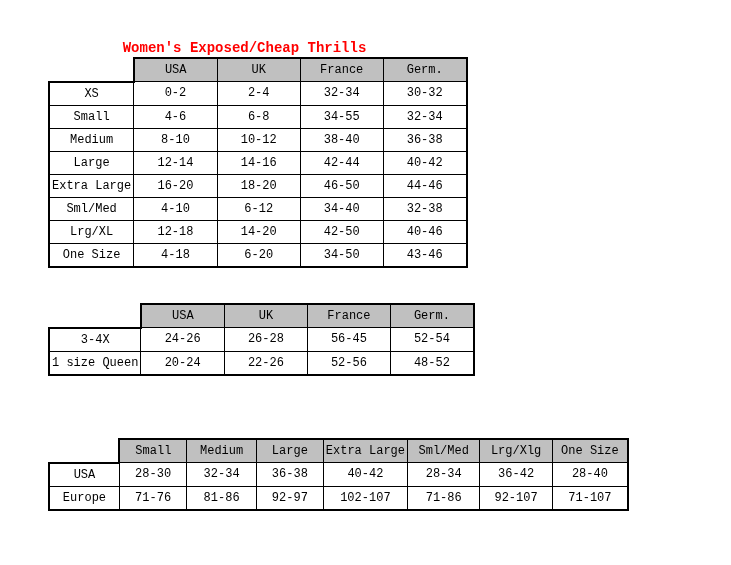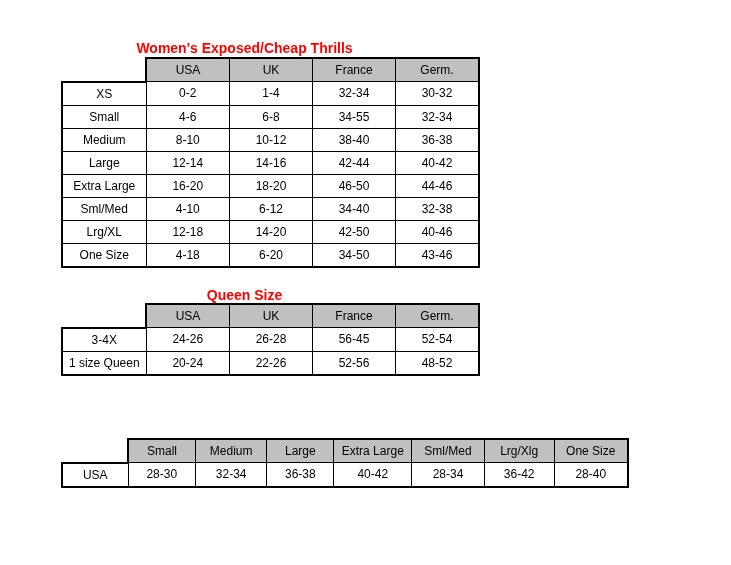--- a/index.html
+++ b/index.html
@@ -5,38 +5,38 @@
   html, body {
     margin: 0;
     padding: 0;
     background: #ffffff;
   }
   #page {
     position: relative;
     width: 629px;
     height: 565px;
     background: var(--page-bg, #ffffff);
-    font-family: Liberation Sans, sans-serif;
+    font-family: Liberation Mono, monospace;
     color: #000000;
     overflow: hidden;
   }
   .section-title {
     position: absolute;
     left: 48px;
     width: 393px;
     text-align: center;
     color: var(--title-color, #ff0000);
     font-size: 14px;
     font-weight: bold;
     line-height: 16px;
     white-space: nowrap;
   }
   table.chart {
     position: absolute;
-    left: 61px;
+    left: 48px;
     border-collapse: collapse;
     table-layout: fixed;
   }
   table.chart th,
   table.chart td {
     border: 1px solid var(--border-color, #000000);
     height: 22px;
     padding: 0 2px;
     font-size: 12px;
     font-weight: normal;
@@ -76,21 +76,21 @@
           <th>USA</th>
           <th>UK</th>
           <th>France</th>
           <th>Germ.</th>
         </tr>
       </thead>
     <tbody>
         <tr>
           <td>XS</td>
           <td>0-2</td>
-          <td>1-4</td>
+          <td>2-4</td>
           <td>32-34</td>
           <td>30-32</td>
         </tr>
         <tr>
           <td>Small</td>
           <td>4-6</td>
           <td>6-8</td>
           <td>34-55</td>
           <td>32-34</td>
         </tr>
@@ -132,21 +132,20 @@
         <tr>
           <td>One Size</td>
           <td>4-18</td>
           <td>6-20</td>
           <td>34-50</td>
           <td>43-46</td>
         </tr>
       </tbody>
   </table>
 
-  <div class="section-title" style="top:287px;">Queen Size</div>
   <table class="chart" style="top:303px;">
     <thead>
         <tr>
           <th class="ghost"></th>
           <th>USA</th>
           <th>UK</th>
           <th>France</th>
           <th>Germ.</th>
         </tr>
       </thead>
@@ -186,16 +185,26 @@
         <tr>
           <td>USA</td>
           <td>28-30</td>
           <td>32-34</td>
           <td>36-38</td>
           <td>40-42</td>
           <td>28-34</td>
           <td>36-42</td>
           <td>28-40</td>
         </tr>
+        <tr>
+          <td>Europe</td>
+          <td>71-76</td>
+          <td>81-86</td>
+          <td>92-97</td>
+          <td>102-107</td>
+          <td>71-86</td>
+          <td>92-107</td>
+          <td>71-107</td>
+        </tr>
       </tbody>
   </table>
 
 </div>
 
 </body></html>

